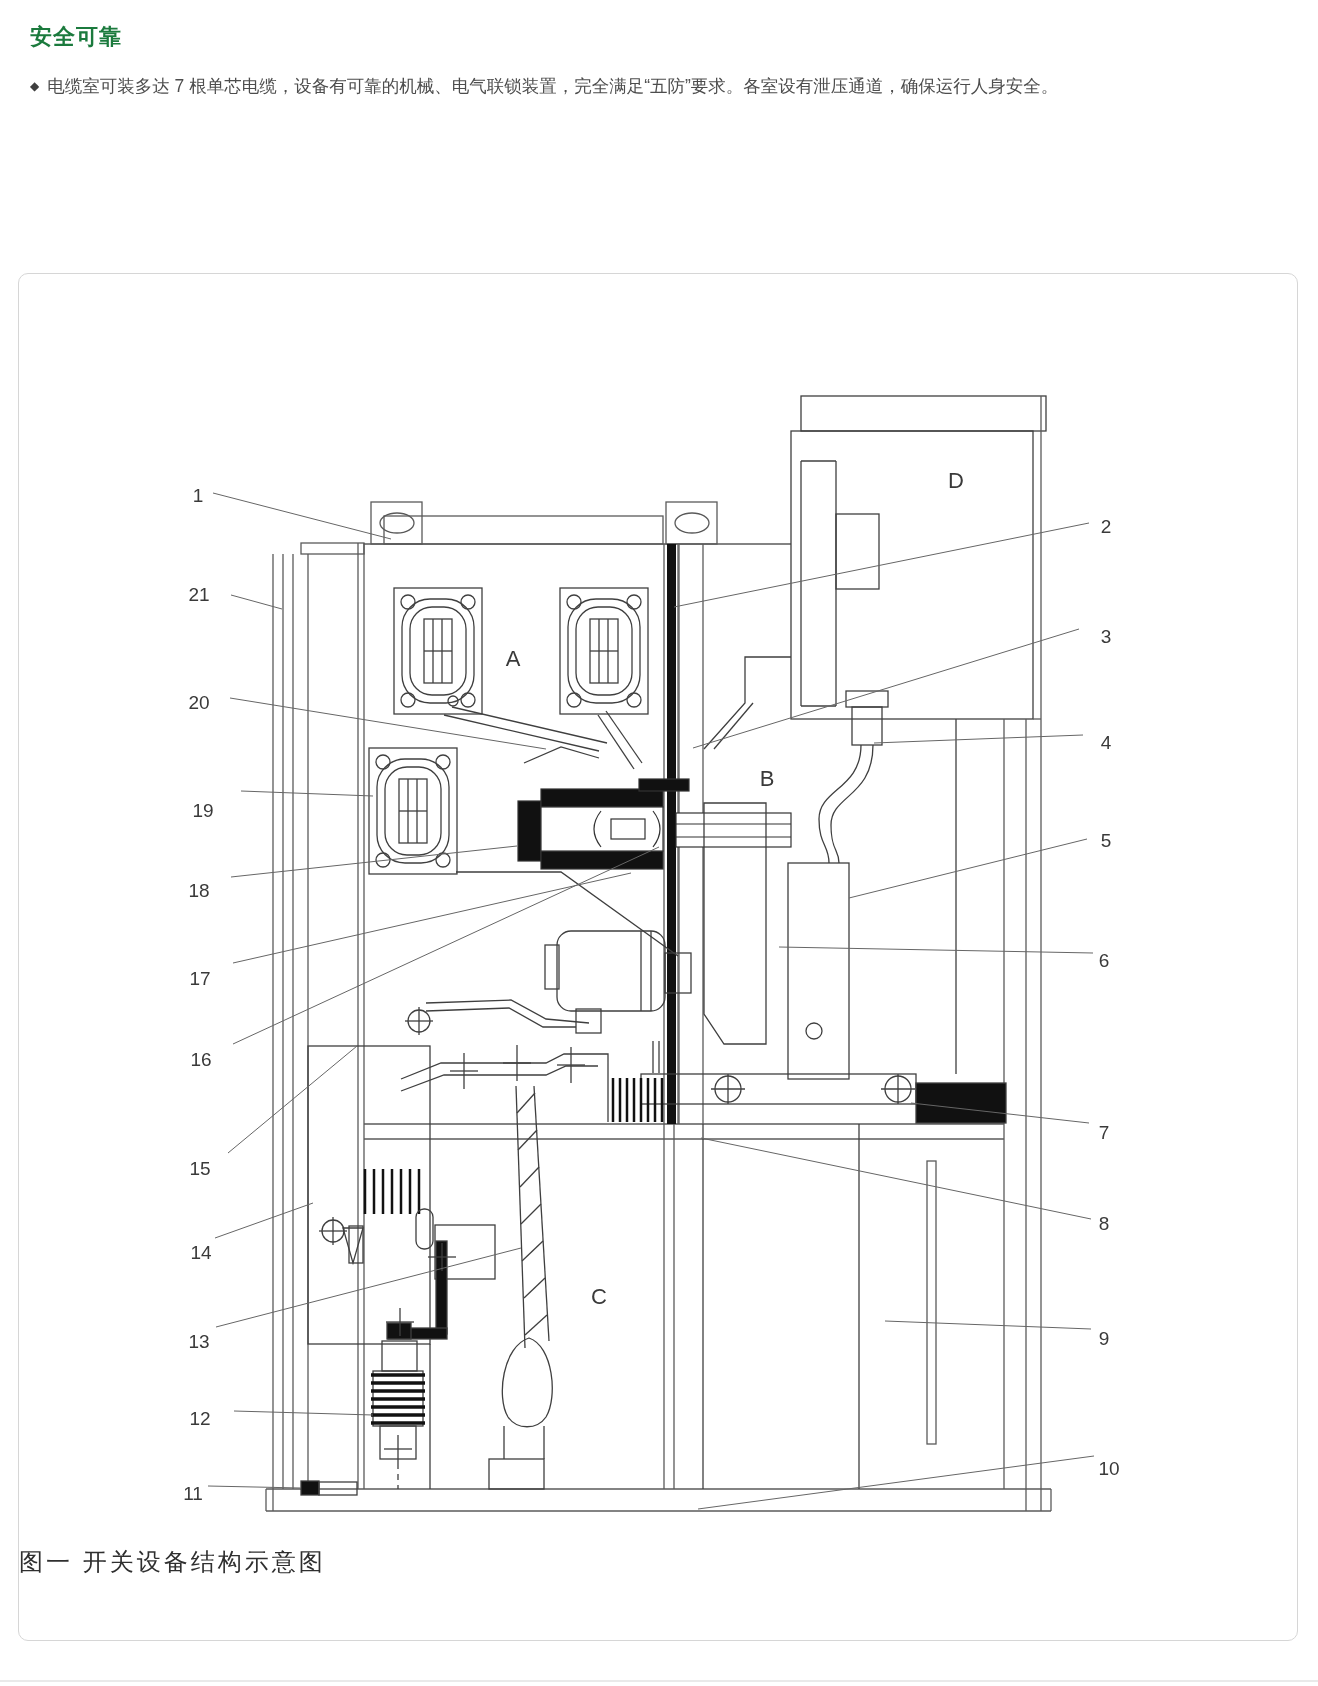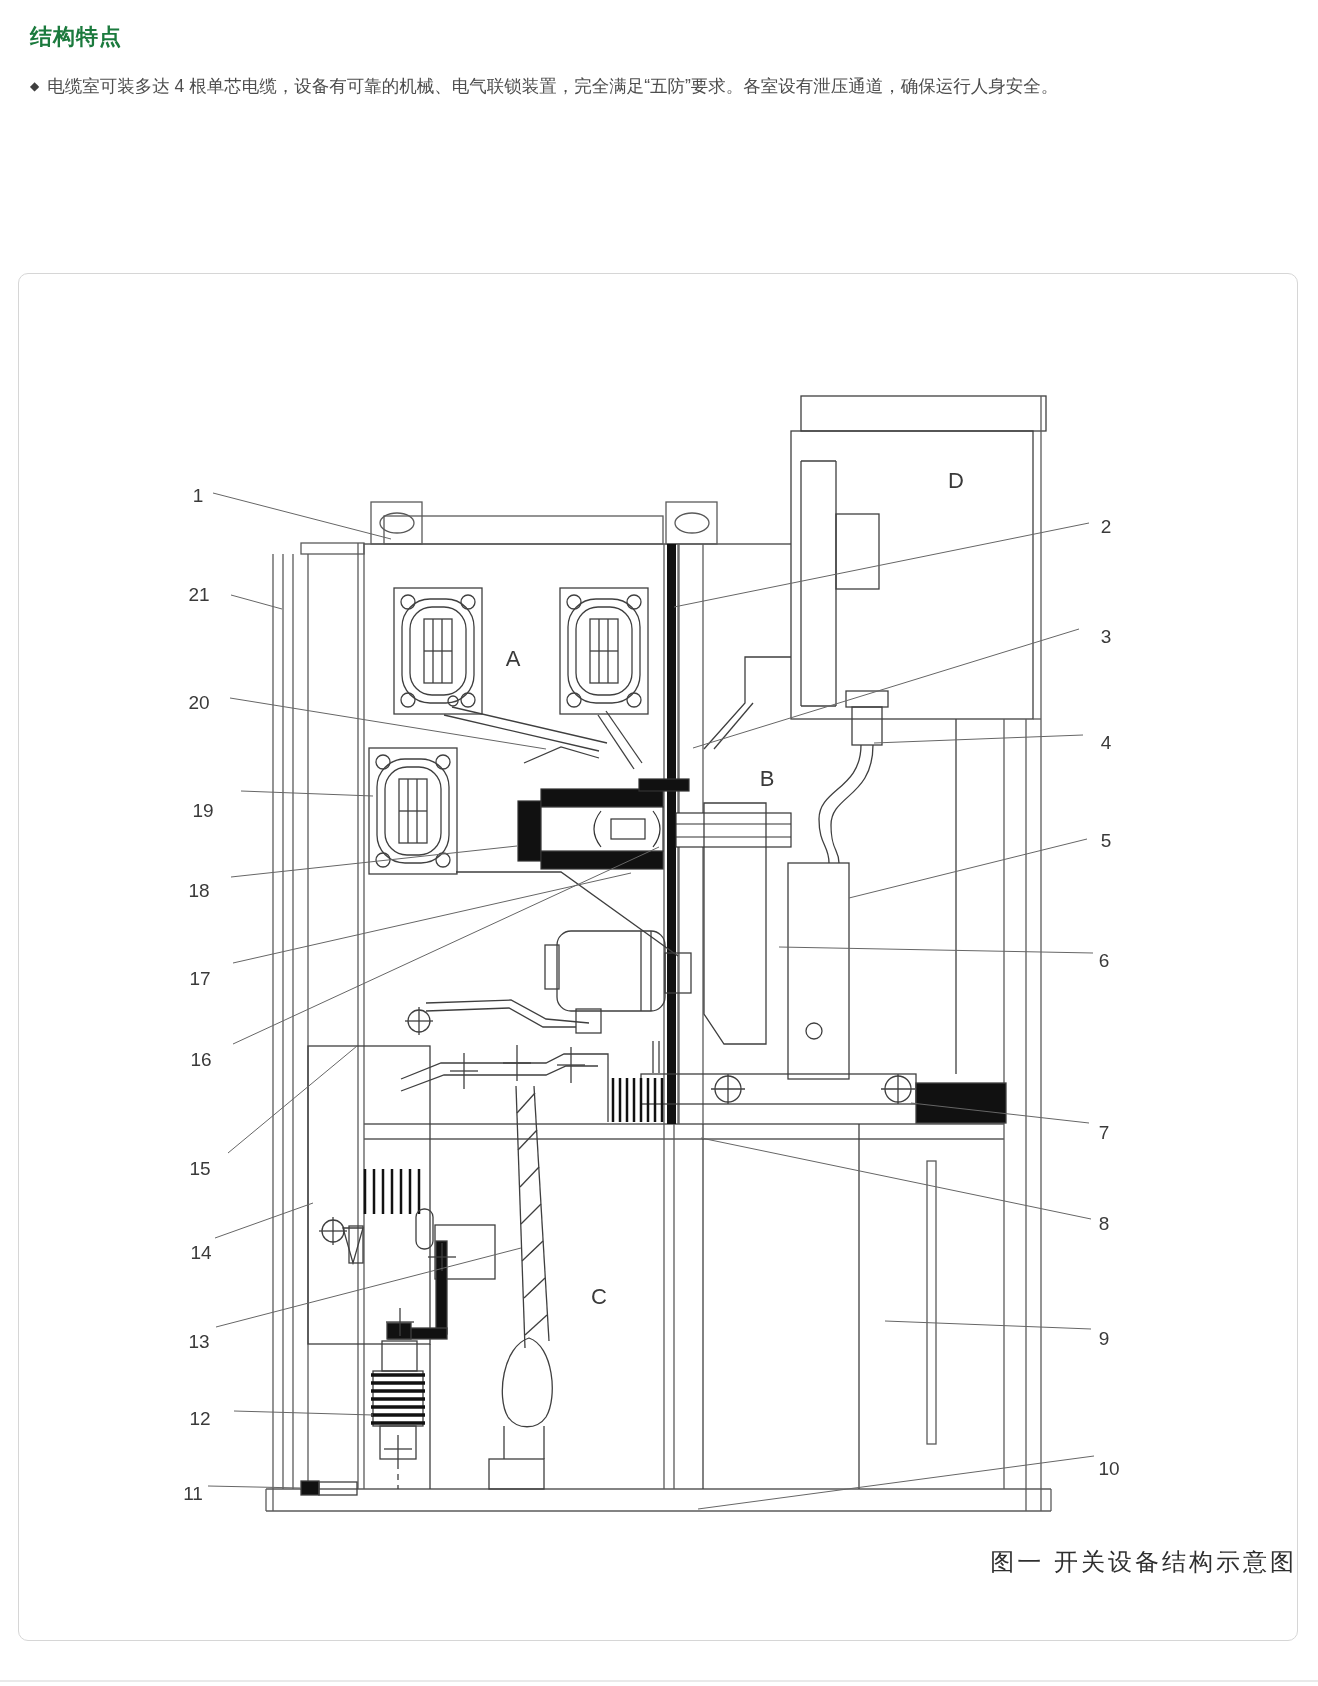--- a/index.html
+++ b/index.html
@@ -23,35 +23,35 @@
   .bullet{
     font-size:12px;color:#3f3f3f;margin-right:8px;position:relative;top:-2px;
   }
   .figure-box{
     position:absolute;left:18px;top:273px;width:1280px;height:1368px;
     border:1px solid #d6d6d6;border-radius:10px;background:#ffffff;box-sizing:border-box;
   }
   .figure-box svg{position:absolute;left:0;top:0;}
   .figure-caption{
     position:absolute;left:0;top:1272px;width:100%;
-    text-align:right;font-size:24px;letter-spacing:3px;color:#2f2f2f;
+    text-align:left;font-size:24px;letter-spacing:3px;color:#2f2f2f;
   }
   .bottom-divider{
     position:absolute;left:0;top:1680px;width:100%;height:0;border-top:2px solid #e9e9e9;
   }
   text.callout{font-size:19px;fill:#3a3a3a;font-family:"Liberation Sans",sans-serif;}
   text.comp{font-size:22px;fill:#3a3a3a;font-family:"Liberation Sans",sans-serif;}
 </style>
 </head>
 <body>
 
-<div class="page-title">结构特点</div>
+<div class="page-title">安全可靠</div>
 
 <div class="features">
-  <p class="feature-item"><span class="bullet">◆</span><span>电缆室可装多达 4 根单芯电缆，设备有可靠的机械、电气联锁装置，完全满足“五防”要求。各室设有泄压通道，确保运行人身安全。</span></p>
+  <p class="feature-item"><span class="bullet">◆</span><span>电缆室可装多达 7 根单芯电缆，设备有可靠的机械、电气联锁装置，完全满足“五防”要求。各室设有泄压通道，确保运行人身安全。</span></p>
 </div>
 
 <div class="figure-box">
   <svg width="1280" height="1368" viewBox="18 273 1280 1368" xmlns="http://www.w3.org/2000/svg">
     <defs>
       <g id="bushing" fill="none" stroke="#3f3f3f" stroke-width="1.3">
         <rect x="-44" y="-63" width="88" height="126"></rect>
         <circle cx="-30" cy="-49" r="7"></circle>
           <circle cx="30" cy="-49" r="7"></circle>
         <circle cx="-30" cy="49" r="7"></circle>

